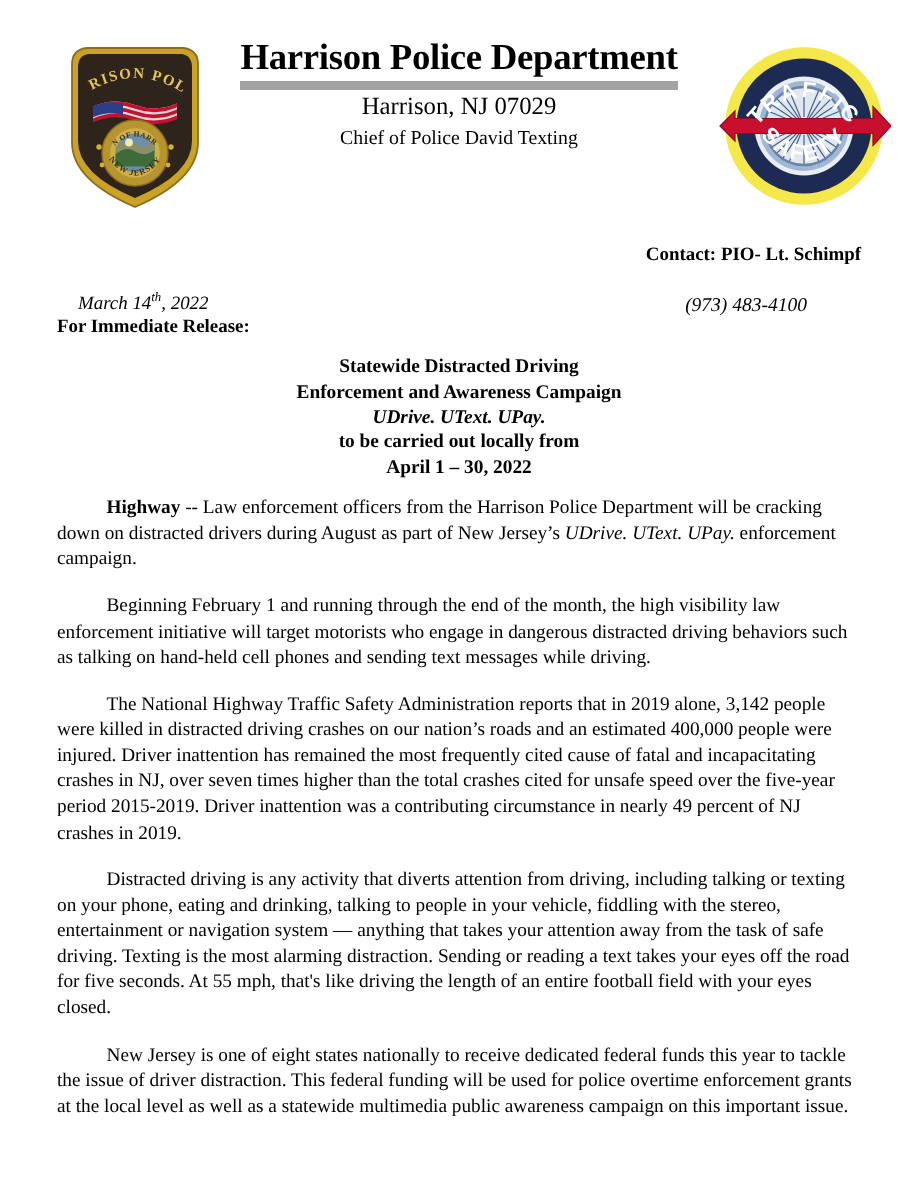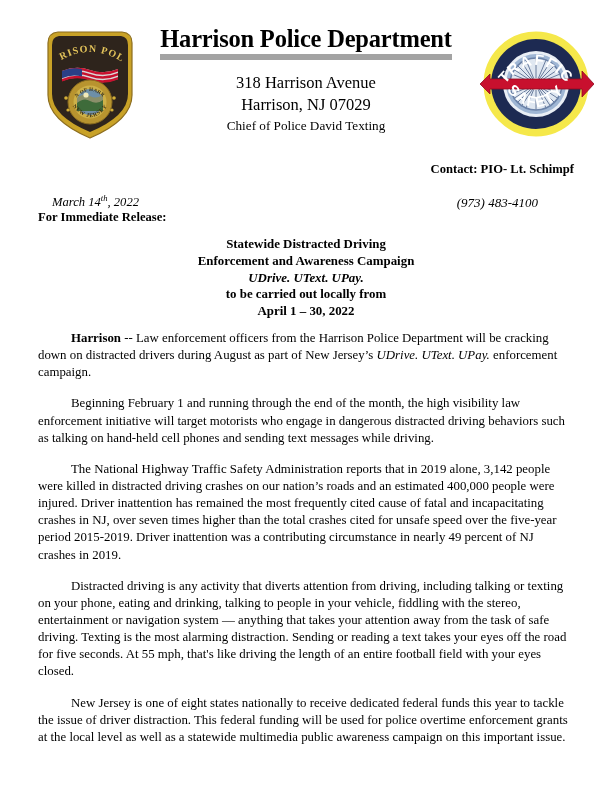--- a/index.html
+++ b/index.html
@@ -194,21 +194,20 @@
               <circle cx="72" cy="70" r="1.8"></circle>
             <circle cx="26" cy="82" r="1.6"></circle>
               <circle cx="70" cy="82" r="1.6"></circle>
           </g>
         </g>
       </svg>
     </div>
 
     <div class="head-center">
       <div class="dept-title">Harrison Police Department</div>
-      <div class="addr1">318 Harrison Avenue</div>
       <div class="addr2">Harrison, NJ 07029</div>
       <div class="chief">Chief of Police David Texting</div>
     </div>
 
     <div class="tslogo">
       <svg viewBox="0 0 116 116" xmlns="http://www.w3.org/2000/svg">
         <circle cx="58" cy="58" r="48" fill="none" stroke="#f5e84a" stroke-width="9"></circle>
         <circle cx="58" cy="58" r="45" fill="#1d2a52"></circle>
         <circle cx="58" cy="58" r="33" fill="#e9eef5"></circle>
         <circle cx="58" cy="58" r="30" fill="#9fb6d4"></circle>
@@ -256,20 +255,20 @@
 
   <div class="campaign">
     <div>Statewide Distracted Driving</div>
     <div>Enforcement and Awareness Campaign</div>
     <div class="italic">UDrive. UText. UPay.</div>
     <div>to be carried out locally from</div>
     <div>April 1 – 30, 2022</div>
   </div>
 
   <div class="body">
-    <p><span class="b">Harrison</span><span> -- Law enforcement officers from the Harrison Police Department will be cracking down on distracted drivers during August as part of New Jersey’s </span><span class="i">UDrive. UText. UPay.</span><span> enforcement campaign.</span></p>
+    <p><span class="b">Highway</span><span> -- Law enforcement officers from the Harrison Police Department will be cracking down on distracted drivers during August as part of New Jersey’s </span><span class="i">UDrive. UText. UPay.</span><span> enforcement campaign.</span></p>
     <p>Beginning February 1 and running through the end of the month, the high visibility law enforcement initiative will target motorists who engage in dangerous distracted driving behaviors such as talking on hand-held cell phones and sending text messages while driving.</p>
     <p>The National Highway Traffic Safety Administration reports that in 2019 alone, 3,142 people were killed in distracted driving crashes on our nation’s roads and an estimated 400,000 people were injured. Driver inattention has remained the most frequently cited cause of fatal and incapacitating crashes in NJ, over seven times higher than the total crashes cited for unsafe speed over the five-year period 2015-2019. Driver inattention was a contributing circumstance in nearly 49 percent of NJ crashes in 2019.</p>
     <p>Distracted driving is any activity that diverts attention from driving, including talking or texting on your phone, eating and drinking, talking to people in your vehicle, fiddling with the stereo, entertainment or navigation system — anything that takes your attention away from the task of safe driving. Texting is the most alarming distraction. Sending or reading a text takes your eyes off the road for five seconds. At 55 mph, that's like driving the length of an entire football field with your eyes closed.</p>
     <p>New Jersey is one of eight states nationally to receive dedicated federal funds this year to tackle the issue of driver distraction. This federal funding will be used for police overtime enforcement grants at the local level as well as a statewide multimedia public awareness campaign on this important issue.</p>
   </div>
 
 </div>
 
 </body></html>

